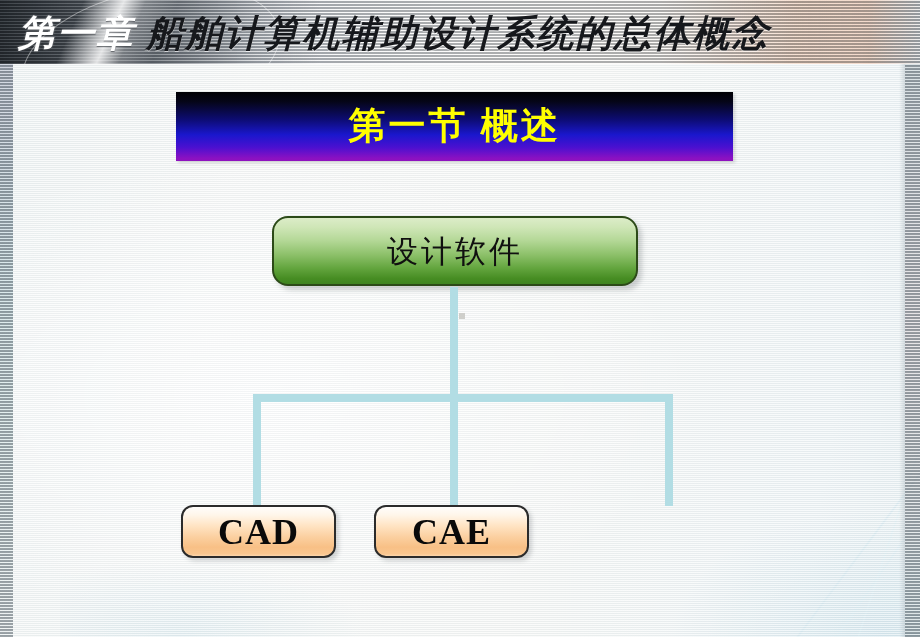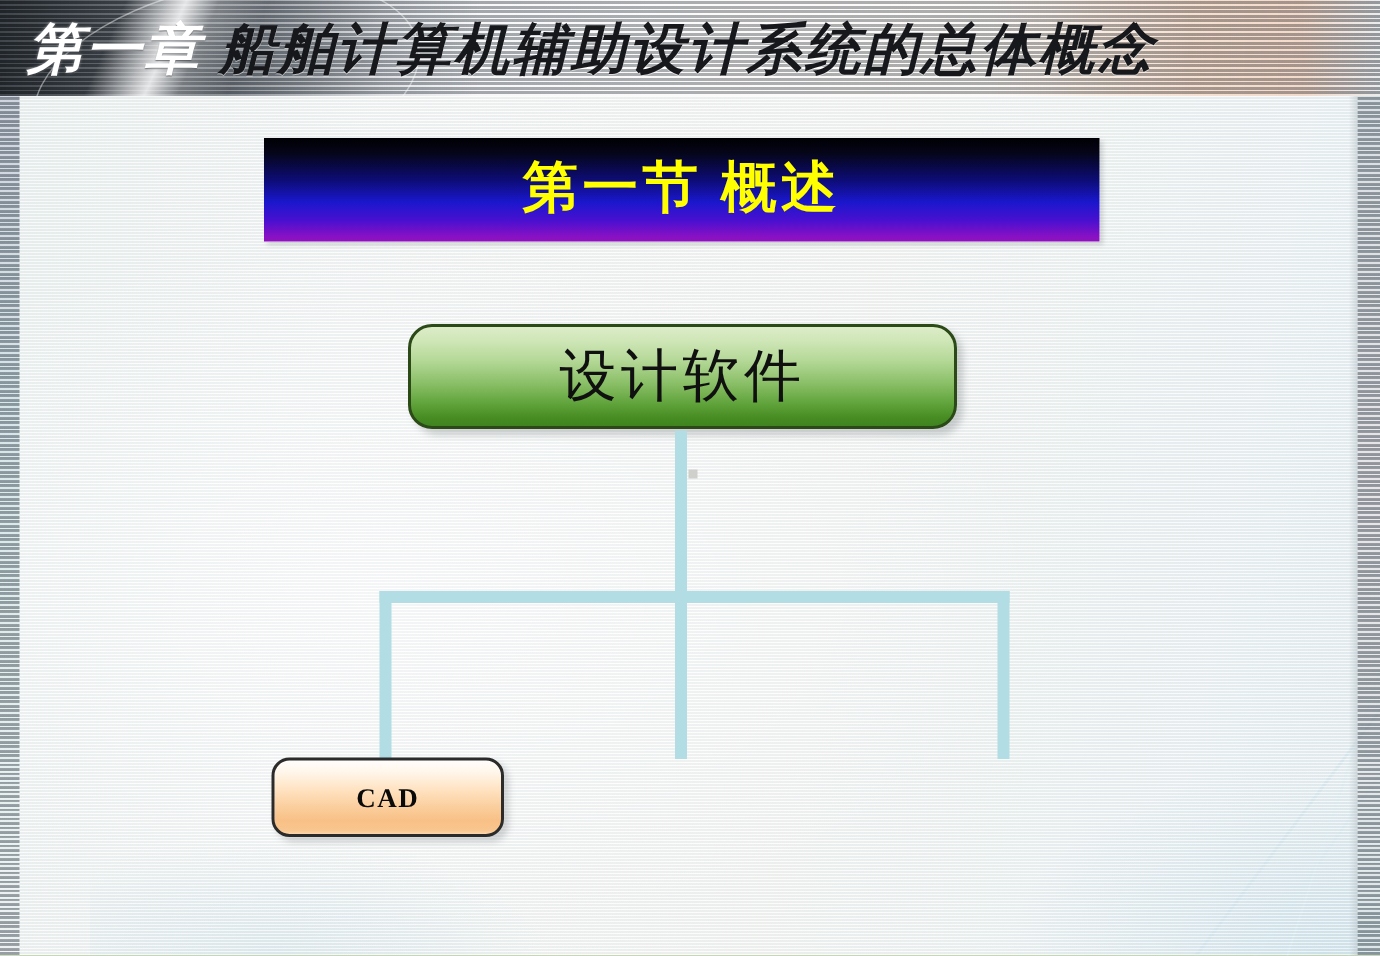--- a/index.html
+++ b/index.html
@@ -251,21 +251,21 @@
       #3f8420 100%);
     box-shadow: 4px 4px 5px rgba(120,125,130,0.34);
     display: flex;
     align-items: center;
     justify-content: center;
     box-sizing: border-box;
   }
   .node-green-text {
     color: #101010;
     font-family: "Liberation Serif", "DejaVu Serif", serif;
-    font-size: 38px;
+    font-size: 31px;
     letter-spacing: 3px;
     line-height: 1;
   }
 
   
   .node-orange {
     position: absolute;
     top: 505px;
     width: 155px;
     height: 53px;
@@ -281,21 +281,21 @@
       #fcd5a9 100%);
     box-shadow: 3px 3px 4px rgba(120,125,130,0.30);
     display: flex;
     align-items: center;
     justify-content: center;
     box-sizing: border-box;
   }
   .node-orange-text {
     color: #0a0a0a;
     font-family: "Liberation Serif", "DejaVu Serif", serif;
-    font-size: 18px;
+    font-size: 36px;
     font-weight: 700;
     letter-spacing: 1px;
     line-height: 1;
   }
   .node-cad { left: 181px; }
   .node-cae { left: 374px; }
   .node-cam { left: 585px; }
 
   
   .conn {
@@ -379,14 +379,17 @@
   <div class="conn conn-trunk"></div>
   <div class="stray-square"></div>
   <div class="conn conn-bar"></div>
   <div class="conn conn-drop conn-drop-left"></div>
   <div class="conn conn-drop conn-drop-mid"></div>
   <div class="conn conn-drop conn-drop-right"></div>
 
   <div class="node-orange node-cad">
     <div class="node-orange-text">CAD</div>
   </div>
+  <div class="node-orange node-cae">
+    <div class="node-orange-text">CAE</div>
+  </div>
 
 </div>
 
 </body></html>

